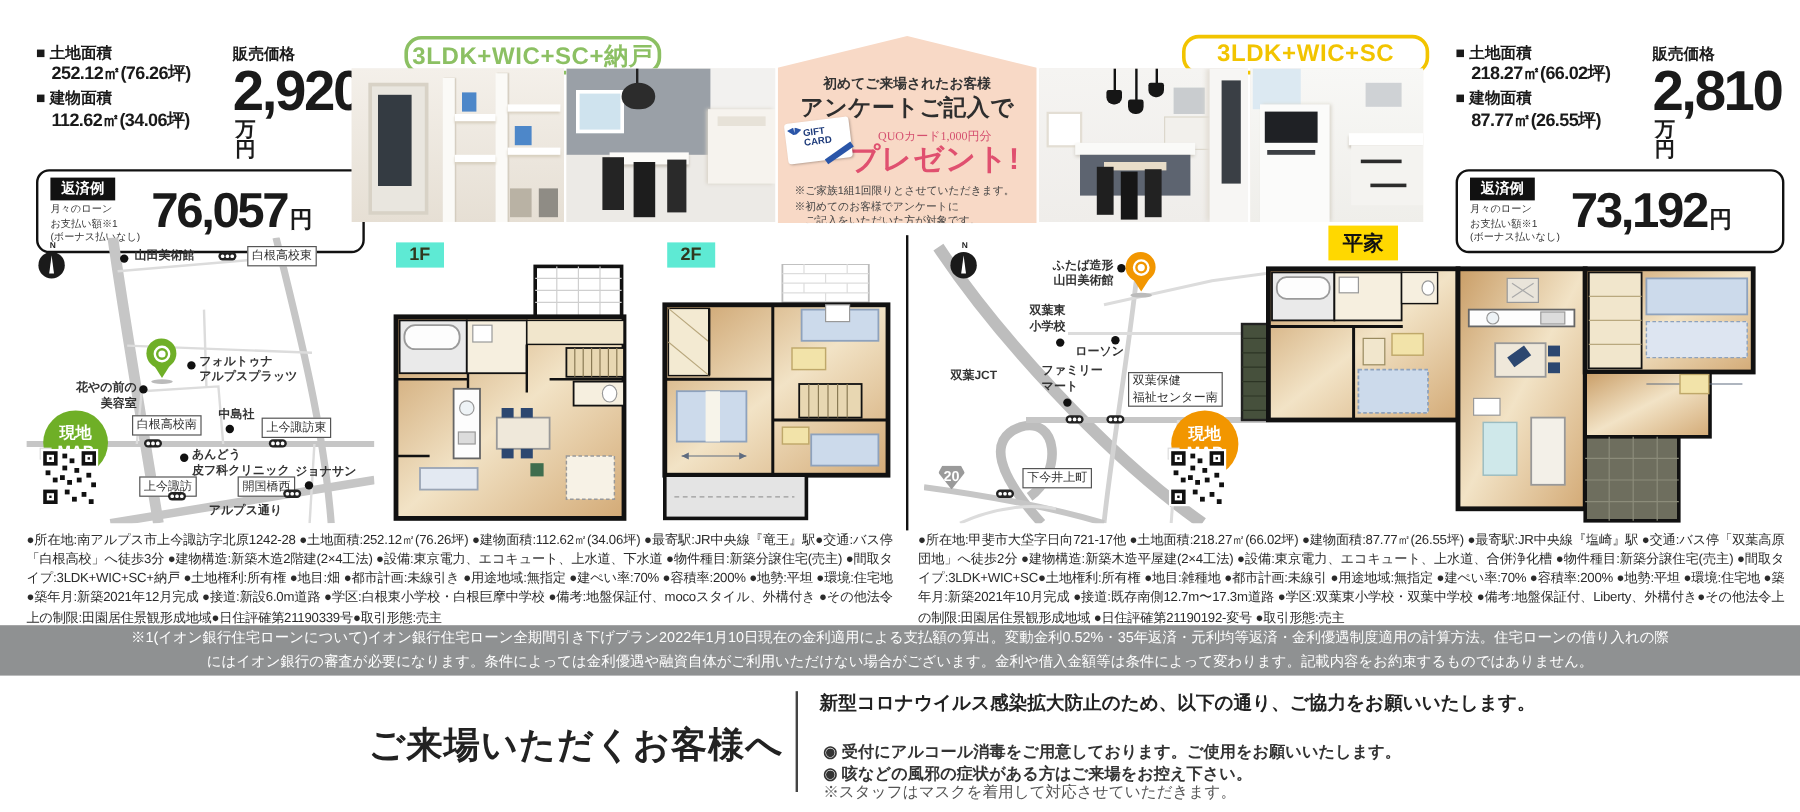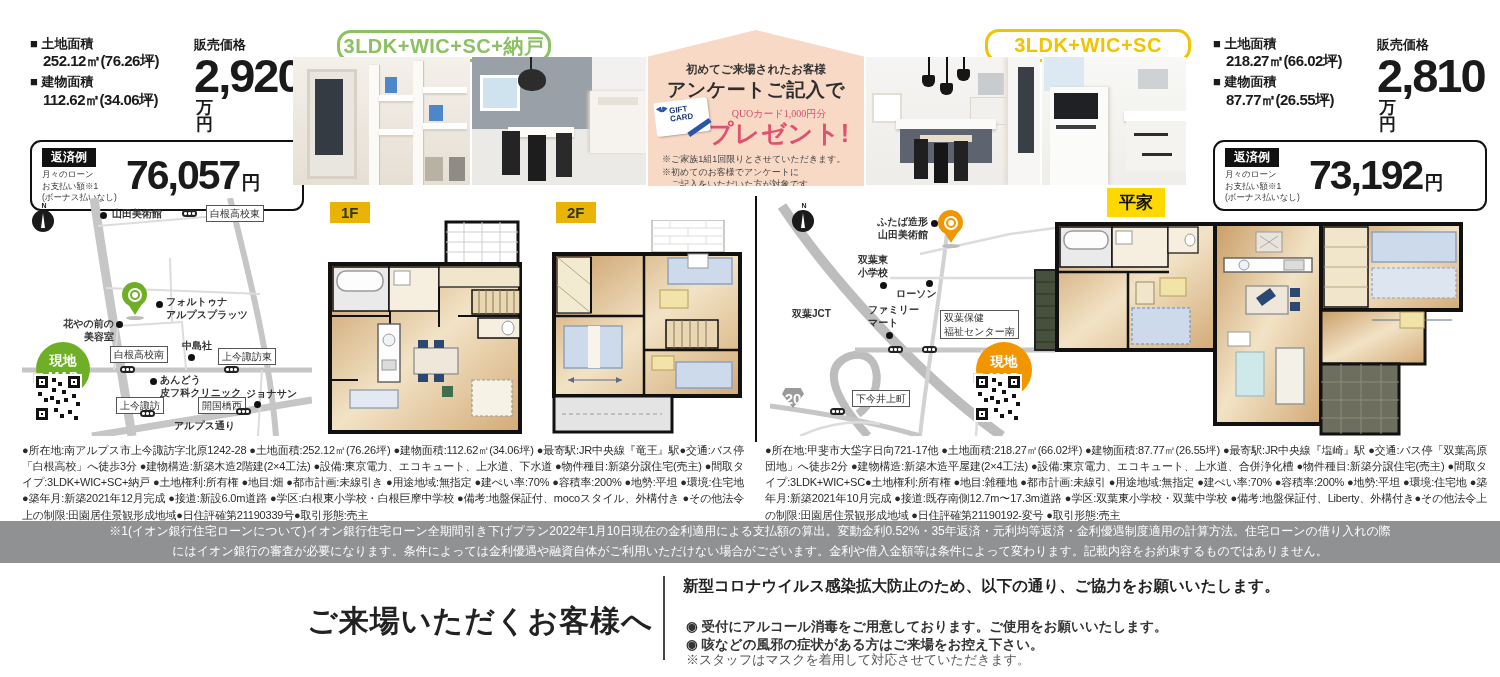--- a/index.html
+++ b/index.html
@@ -73,28 +73,28 @@
   .pin .head{position:absolute;left:0;top:0;width:25px;height:25px;border-radius:50%;background:var(--c);
              display:flex;align-items:center;justify-content:center;}
   .pin .ring{width:10px;height:10px;border:2.5px solid #fff;border-radius:50%;position:relative;}
   .pin .ring::after{content:'';position:absolute;inset:2px;background:#fff;border-radius:50%;}
   .pin .tail{position:absolute;left:50%;top:22px;transform:translateX(-50%);
              border:7px solid transparent;border-top:11px solid var(--c);}
   .pin .shadow{position:absolute;left:4px;top:34px;width:18px;height:4px;background:#bbb;border-radius:50%;}
   .genchi{position:absolute;border-radius:50%;color:#fff;font-size:13.5px;font-weight:900;
           display:flex;align-items:center;justify-content:center;text-align:center;line-height:1.15;}
   .qr{position:absolute;background:#fff;padding:4px;box-shadow:0 0 0 1px #ddd;}
-  .route{position:absolute;width:22px;height:20px;background:#9a9a9a;color:#fff;font-size:15px;
+  .route{position:absolute;width:22px;height:20px;background:#9a9a9a;color:#fff;font-size:12px;
          font-weight:bold;display:flex;align-items:flex-start;justify-content:center;padding-top:2px;
          box-sizing:border-box;clip-path:polygon(15% 0,85% 0,100% 30%,50% 100%,0 30%);}
 
   
   .plan{position:absolute;}
   .flabel{position:absolute;z-index:3;font-weight:900;}
-  .flabel.green{background:#eab308;color:#30391f;font-size:15px;padding:2px 11px;}
+  .flabel.green{background:#5eead4;color:#30391f;font-size:15px;padding:2px 11px;}
   .flabel.yellow{background:#ffd800;color:#111;font-size:17px;padding:3px 12px;margin-left:43px;}
 
   
   .details{position:absolute;width:722px;font-size:11px;line-height:1.47;color:#2b2b2b;
            letter-spacing:-0.2px;text-align:justify;}
   .grayband{position:absolute;left:0;top:521px;width:1500px;height:42px;background:#8f9192;color:#fff;
             display:flex;align-items:center;justify-content:center;text-align:center;
             font-size:12px;line-height:1.65;}
   .divider-v{position:absolute;background:#111;}
   .visitor-title{position:absolute;left:300px;top:601px;width:360px;text-align:center;

